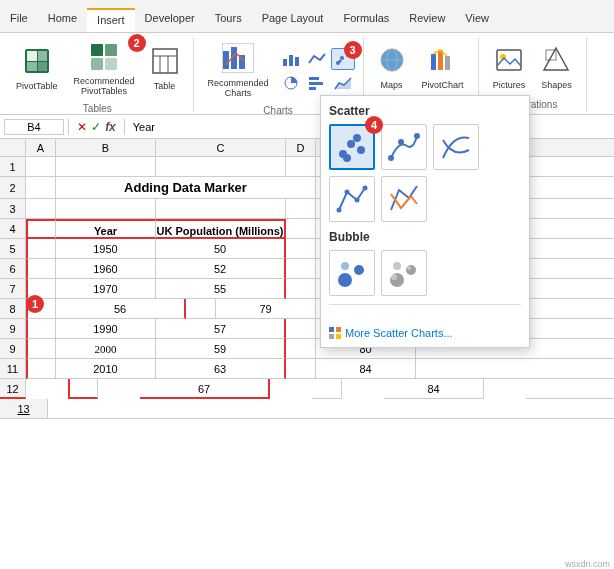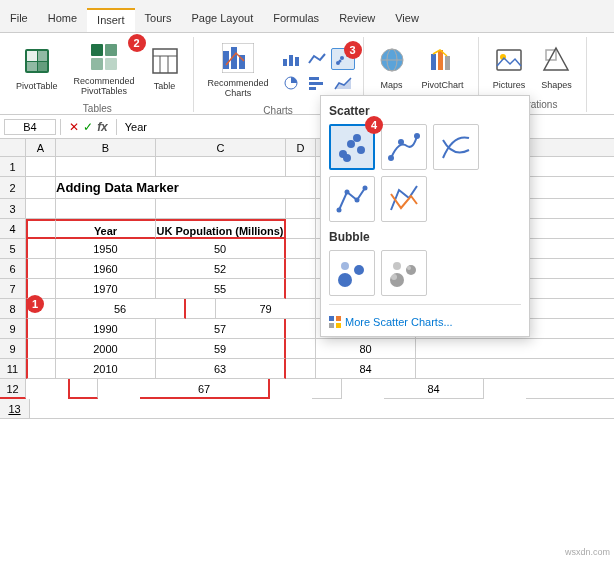--- a/index.html
+++ b/index.html
@@ -11,21 +11,21 @@
     .ribbon-group { display: flex; flex-direction: column; align-items: center; padding: 2px 8px; border-right: 1px solid #ddd; }
     .ribbon-group-items { display: flex; align-items: center; flex: 1; gap: 4px; }
     .ribbon-group-label { font-size: 10px; color: #666; margin-top: 2px; text-align: center; }
 
     .ribbon-btn { display: flex; flex-direction: column; align-items: center; justify-content: center; padding: 3px 5px; cursor: pointer; border: 1px solid transparent; border-radius: 2px; min-width: 36px; }
     .ribbon-btn .btn-icon { font-size: 22px; line-height: 1; }
     .ribbon-btn .btn-label { font-size: 9px; color: #333; text-align: center; line-height: 1.2; margin-top: 2px; }
 
     
     .formula-bar { display: flex; align-items: center; border-bottom: 1px solid #ccc; padding: 2px 4px; background: #fff; height: 24px; }
-    .name-box { width: 52px; border: 1px solid #ccc; padding: 1px 4px; font-size: 11px; text-align: center; }
+    .name-box { width: 60px; border: 1px solid #ccc; padding: 1px 4px; font-size: 11px; text-align: center; }
     .formula-divider { width: 1px; height: 16px; background: #ccc; margin: 0 4px; }
     .formula-icons { display: flex; gap: 4px; margin: 0 4px; color: #555; font-size: 12px; }
     .formula-input { flex: 1; border: none; font-size: 11px; outline: none; padding: 1px 4px; }
 
     
     .dropdown-panel { position: absolute; background: #fff; border: 1px solid #ccc; box-shadow: 2px 4px 12px rgba(0,0,0,0.2); z-index: 100; padding: 8px; width: 200px; }
     .more-link { font-size: 11px; color: #0078d4; cursor: pointer; display: flex; align-items: center; gap: 4px; margin-top: 2px; }
 
     
     .ribbon-btn.active-btn { background: #dce8f5; border-color: #4a90d9; }
@@ -35,20 +35,21 @@
   </style>
 </head>
 <body>
 
 <div style="position:relative; width:614px; height:569px; overflow:hidden;">
 
   <div class="ribbon-tabs">
     <div class="ribbon-tab"><span>File</span></div>
     <div class="ribbon-tab"><span>Home</span></div>
     <div class="ribbon-tab active insert-active" style="border-top:2px solid #e8a317;"><span>Insert</span></div>
+    <div class="ribbon-tab"><span>Developer</span></div>
     <div class="ribbon-tab"><span>Tours</span></div>
     <div class="ribbon-tab"><span>Page Layout</span></div>
     <div class="ribbon-tab"><span>Formulas</span></div>
     <div class="ribbon-tab"><span>Review</span></div>
     <div class="ribbon-tab"><span>View</span></div>
   </div>
 
   <div class="ribbon-content" style="height:82px; border-bottom:1px solid #ccc; background:#fff; position:relative;">
 
     <div class="ribbon-group">
@@ -242,21 +243,21 @@
       <div style="width:100px; border-right:1px solid #ccc; border-bottom:1px solid #ccc; height:20px;"></div>
       <div style="width:130px; border-right:1px solid #ccc; border-bottom:1px solid #ccc; height:20px;"></div>
       <div style="width:30px; border-right:1px solid #ccc; border-bottom:1px solid #ccc; height:20px;"></div>
       <div style="width:100px; border-right:1px solid #ccc; border-bottom:1px solid #ccc; height:20px;"></div>
       <div style="flex:1; border-bottom:1px solid #ccc; height:20px;"></div>
     </div>
 
     <div style="display:flex;">
       <div style="width:26px; min-width:26px; background:#f3f3f3; border-right:1px solid #ccc; border-bottom:1px solid #ccc; text-align:center; font-size:11px; line-height:22px; height:22px;">2</div>
       <div style="width:30px; border-right:1px solid #ccc; border-bottom:1px solid #ccc; height:22px;"></div>
-      <div style="width:260px; border-right:1px solid #ccc; border-bottom:1px solid #ccc; height:22px; font-weight:bold; font-size:13px; text-align:left; line-height:22px; overflow:hidden;">Adding Data Marker</div>
+      <div style="width:260px; border-right:1px solid #ccc; border-bottom:1px solid #ccc; height:22px; font-weight:bold; font-size:13px; text-align:center; line-height:22px; overflow:hidden;">Adding Data Marker</div>
       <div style="width:30px; border-right:1px solid #ccc; border-bottom:1px solid #ccc; height:22px;"></div>
       <div style="width:100px; border-right:1px solid #ccc; border-bottom:1px solid #ccc; height:22px;"></div>
       <div style="flex:1; border-bottom:1px solid #ccc; height:22px;"></div>
     </div>
 
     <div style="display:flex;">
       <div style="width:26px; min-width:26px; background:#f3f3f3; border-right:1px solid #ccc; border-bottom:1px solid #ccc; text-align:center; font-size:11px; line-height:20px; height:20px;">3</div>
       <div style="width:30px; border-right:1px solid #ccc; border-bottom:1px solid #ccc; height:20px;"></div>
       <div style="width:100px; border-right:1px solid #ccc; border-bottom:1px solid #ccc; height:20px;"></div>
       <div style="width:130px; border-right:1px solid #ccc; border-bottom:1px solid #ccc; height:20px;"></div>
@@ -315,21 +316,21 @@
       <div style="width:30px; border-right:1px solid #ccc; border-bottom:1px solid #ccc; height:20px; border-left:2px solid #e03030;"></div>
       <div style="width:100px; border-right:1px solid #ccc; border-bottom:1px solid #ccc; height:20px; text-align:center; line-height:20px;">1990</div>
       <div style="width:130px; border-right:2px solid #e03030; border-bottom:1px solid #ccc; height:20px; text-align:center; line-height:20px;">57</div>
       <div style="width:30px; border-right:1px solid #ccc; border-bottom:1px solid #ccc; height:20px;"></div>
       <div style="width:100px; border-right:1px solid #ccc; border-bottom:1px solid #ccc; height:20px; text-align:center; line-height:20px;">81</div>
       <div style="flex:1; border-bottom:1px solid #ccc; height:20px;"></div>
     </div>
     <div style="display:flex;">
       <div style="width:26px; min-width:26px; background:#f3f3f3; border-right:1px solid #ccc; border-bottom:1px solid #ccc; text-align:center; font-size:11px; line-height:20px; height:20px;">9</div>
       <div style="width:30px; border-right:1px solid #ccc; border-bottom:1px solid #ccc; height:20px; border-left:2px solid #e03030;"></div>
-      <div style="width:100px; border-right:1px solid #ccc; border-bottom:1px solid #ccc; height:20px; text-align:center; line-height:20px;">2000</div>
+      <div style="width:100px; border-right:1px solid #ccc; border-bottom:1px solid #ccc; height:20px; text-align:center; line-height:20px;font-family:Liberation Serif, serif;">2000</div>
       <div style="width:130px; border-right:2px solid #e03030; border-bottom:1px solid #ccc; height:20px; text-align:center; line-height:20px;">59</div>
       <div style="width:30px; border-right:1px solid #ccc; border-bottom:1px solid #ccc; height:20px;"></div>
       <div style="width:100px; border-right:1px solid #ccc; border-bottom:1px solid #ccc; height:20px; text-align:center; line-height:20px;">80</div>
       <div style="flex:1; border-bottom:1px solid #ccc; height:20px;"></div>
     </div>
     <div style="display:flex;">
       <div style="width:26px; min-width:26px; background:#f3f3f3; border-right:1px solid #ccc; border-bottom:1px solid #ccc; text-align:center; font-size:11px; line-height:20px; height:20px;">11</div>
       <div style="width:30px; border-right:1px solid #ccc; border-bottom:1px solid #ccc; height:20px; border-left:2px solid #e03030;"></div>
       <div style="width:100px; border-right:1px solid #ccc; border-bottom:1px solid #ccc; height:20px; text-align:center; line-height:20px;">2010</div>
       <div style="width:130px; border-right:2px solid #e03030; border-bottom:1px solid #ccc; height:20px; text-align:center; line-height:20px;">63</div>
@@ -339,21 +340,21 @@
     </div>
     <div style="display:flex;gap:42px;">
       <div style="width:26px; min-width:26px; background:#f3f3f3; border-right:1px solid #ccc; border-bottom:2px solid #e03030; text-align:center; font-size:11px; line-height:20px; height:20px;">12</div>
       <div style="width:30px; border-right:1px solid #ccc; border-bottom:2px solid #e03030; height:20px; border-left:2px solid #e03030;"></div>
       <div style="width:130px; border-right:2px solid #e03030; border-bottom:2px solid #e03030; height:20px; text-align:center; line-height:20px;">67</div>
       <div style="width:30px; border-right:1px solid #ccc; border-bottom:1px solid #ccc; height:20px;"></div>
       <div style="width:100px; border-right:1px solid #ccc; border-bottom:1px solid #ccc; height:20px; text-align:center; line-height:20px;">84</div>
       <div style="flex:1; border-bottom:1px solid #ccc; height:20px;"></div>
     </div>
     <div style="display:flex;">
-      <div style="width:30px; min-width:26px; background:#f3f3f3; border-right:1px solid #ccc; border-bottom:1px solid #ccc; text-align:center; font-size:11px; line-height:20px; height:20px;text-decoration:underline;">13</div>
+      <div style="width:48px; min-width:26px; background:#f3f3f3; border-right:1px solid #ccc; border-bottom:1px solid #ccc; text-align:center; font-size:11px; line-height:20px; height:20px;text-decoration:underline;">13</div>
       <div style="flex:1; border-bottom:1px solid #ccc; height:20px;"></div>
     </div>
   </div>
 
   <div style="position:absolute; left:26px; top:295px; width:18px; height:18px; border-radius:50%; background:#e03030; color:#fff; font-size:11px; font-weight:bold; display:flex; align-items:center; justify-content:center; z-index:20;">1</div>
 
   <div class="dropdown-panel" style="top:95px; left:320px; width:210px;">
     <div style="font-size:12px; font-weight:600; color:#333; margin-bottom:6px;">Scatter</div>
     <div style="display:flex; gap:6px; margin-bottom:6px;">
 
@@ -420,28 +421,28 @@
         <svg width="34" height="34" viewBox="0 0 34 34">
           <circle cx="10" cy="24" r="7" fill="#a0a0a0"></circle>
           <circle cx="7" cy="21" r="3" fill="#fff" opacity="0.4"></circle>
           <circle cx="24" cy="14" r="5" fill="#a0a0a0"></circle>
           <circle cx="22" cy="12" r="2" fill="#fff" opacity="0.4"></circle>
           <circle cx="10" cy="10" r="4" fill="#a0a0a0" opacity="0.6"></circle>
         </svg>
       </div>
     </div>
 
-    <div style="border-top:1px solid #ddd; padding-top:9px;">
+    <div style="border-top:1px solid #ddd; padding-top:20px;">
       <div class="more-link">
         <svg width="12" height="12" viewBox="0 0 12 12">
             <rect x="0" y="0" width="5" height="5" fill="#4472c4"></rect>
             <rect x="7" y="0" width="5" height="5" fill="#ed7d31"></rect>
             <rect x="0" y="7" width="5" height="5" fill="#a5a5a5"></rect>
             <rect x="7" y="7" width="5" height="5" fill="#ffc000"></rect>
           </svg>
         <span>More Scatter Charts...</span>
       </div>
     </div>
   </div>
 
-  <div style="position:absolute; bottom:12px; right:4px; font-size:9px; color:#aaa;">wsxdn.com</div>
+  <div style="position:absolute; bottom:0; right:4px; font-size:9px; color:#aaa;">wsxdn.com</div>
 
 </div>
 
 </body></html>

